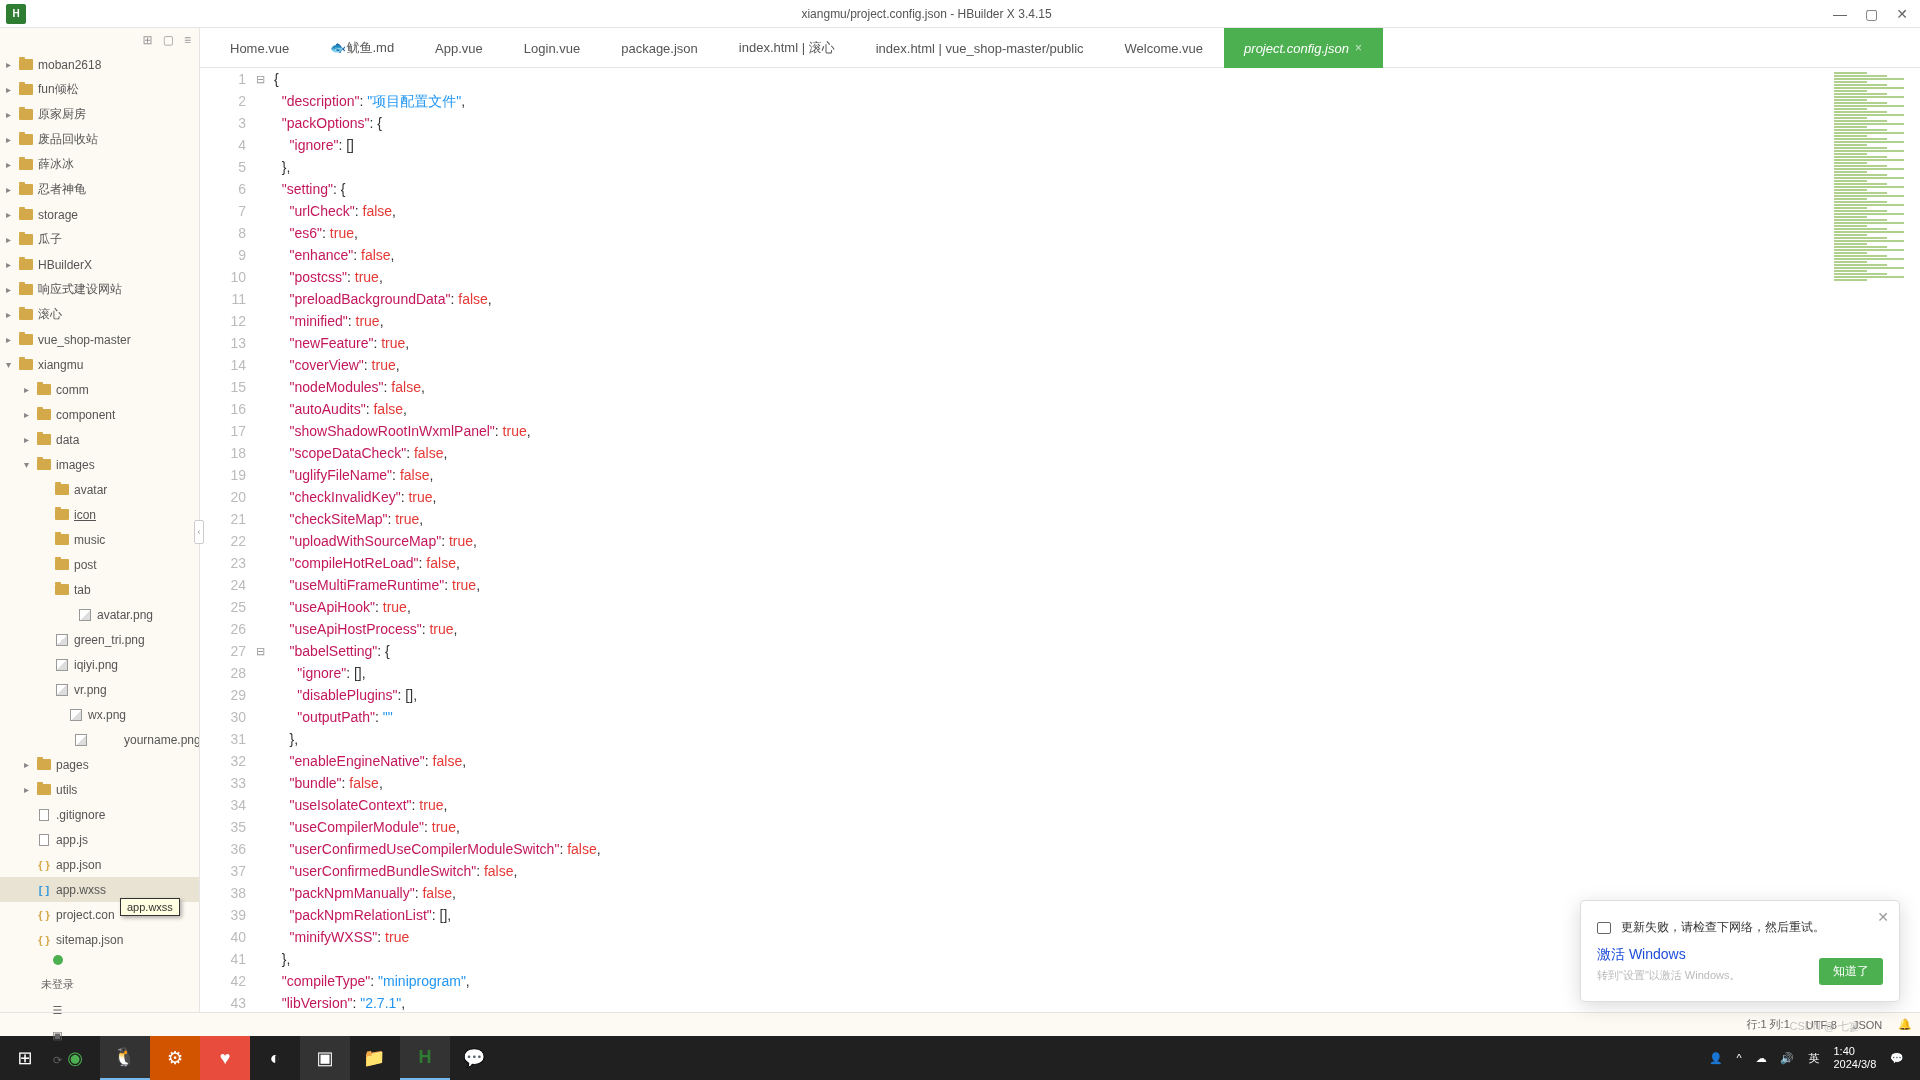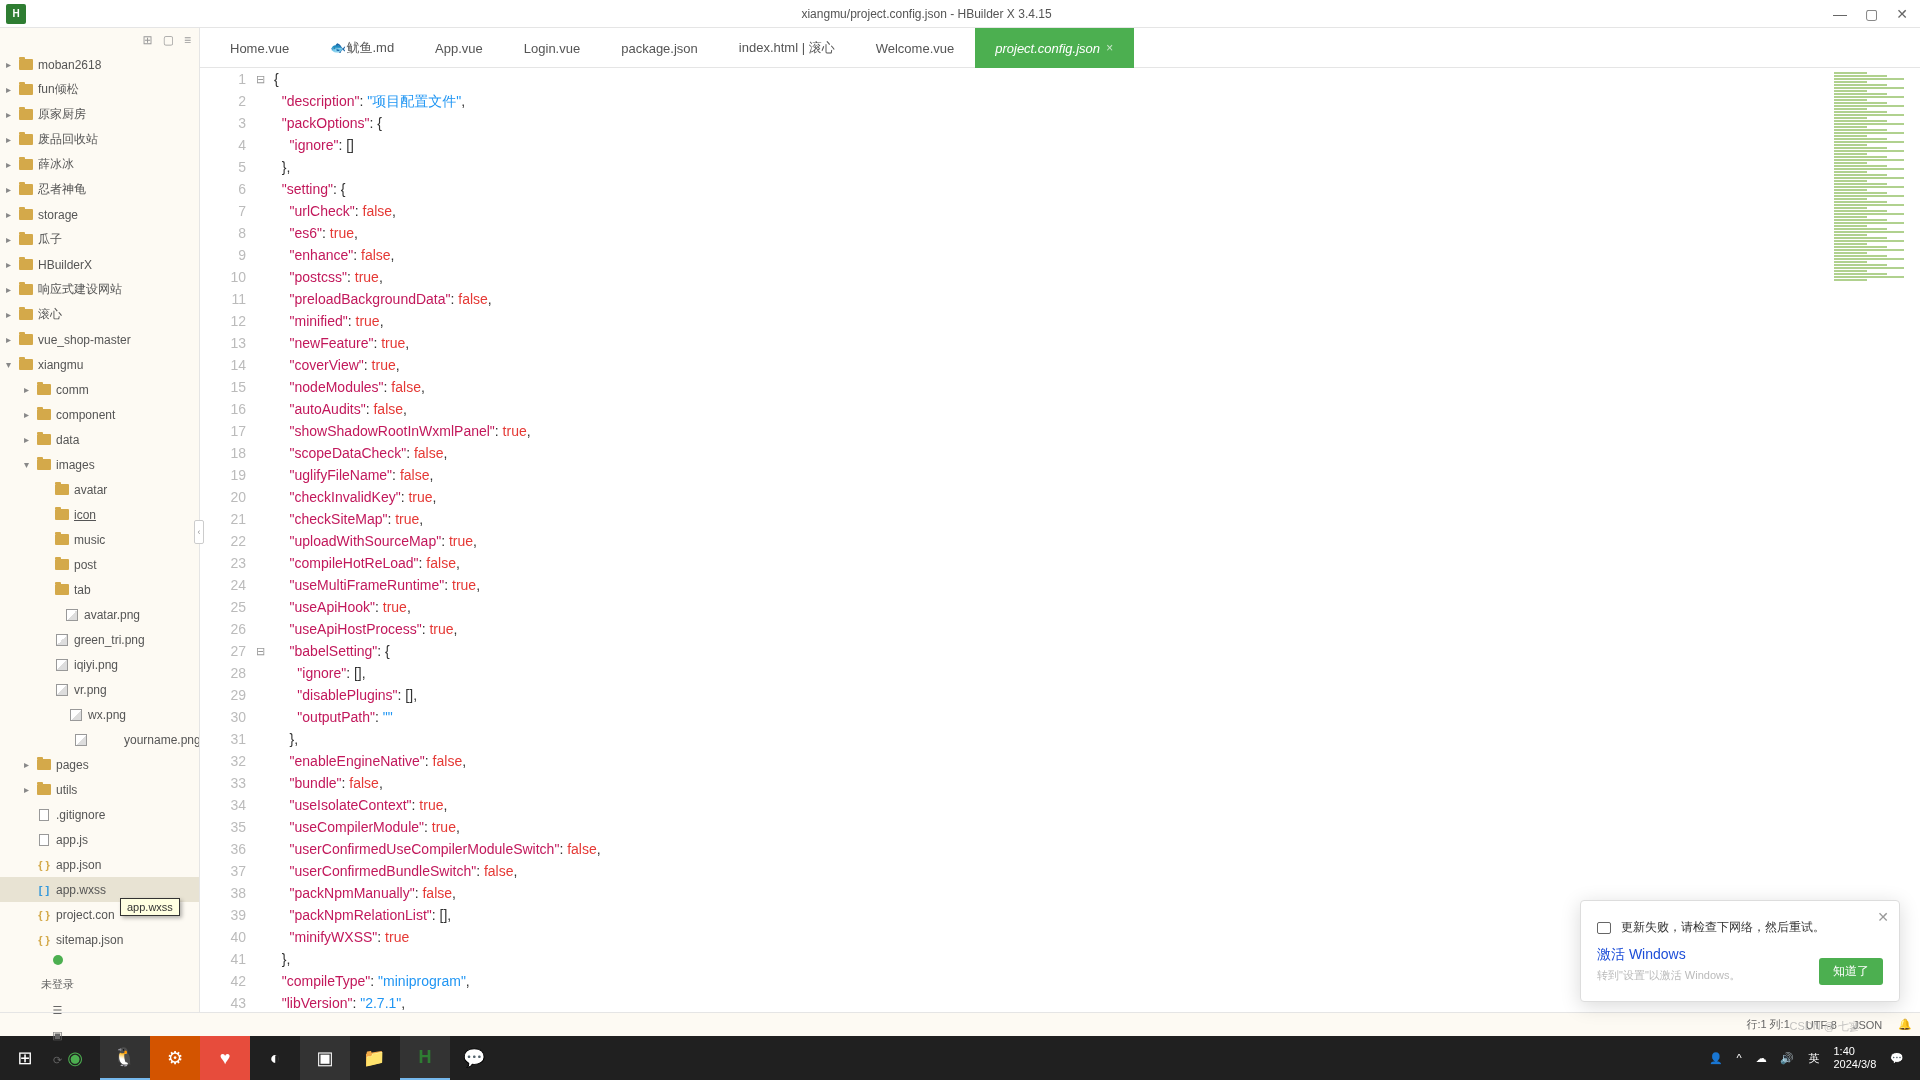--- a/index.html
+++ b/index.html
@@ -248,21 +248,21 @@
           </span>
           <span>post</span>
         </div>
         <div class="tree-item" style="padding-left: 42px;">
           <span class="arrow"></span>
           <span class="ficon">
             <span class="folder-ic"></span>
           </span>
           <span>tab</span>
         </div>
-        <div class="tree-item" style="padding-left: 52px;">
+        <div class="tree-item" style="padding-left: 65px;">
           <span class="arrow"></span>
           <span class="ficon">
             <span class="img-ic"></span>
           </span>
           <span>avatar.png</span>
         </div>
         <div class="tree-item" style="padding-left: 42px;">
           <span class="arrow"></span>
           <span class="ficon">
             <span class="img-ic"></span>
@@ -370,20 +370,23 @@
           <span>App.vue</span>
         </div>
         <div class="tab">
           <span>Login.vue</span>
         </div>
         <div class="tab">
           <span>package.json</span>
         </div>
         <div class="tab">
           <span>index.html | 滚心</span>
+        </div>
+        <div class="tab">
+          <span>index.html | vue_shop-master/public</span>
         </div>
         <div class="tab">
           <span>Welcome.vue</span>
         </div>
         <div class="tab active">
           <span>project.config.json</span>
           <span class="close-x">×</span>
         </div>
       </div>
     <div class="code-editor">

